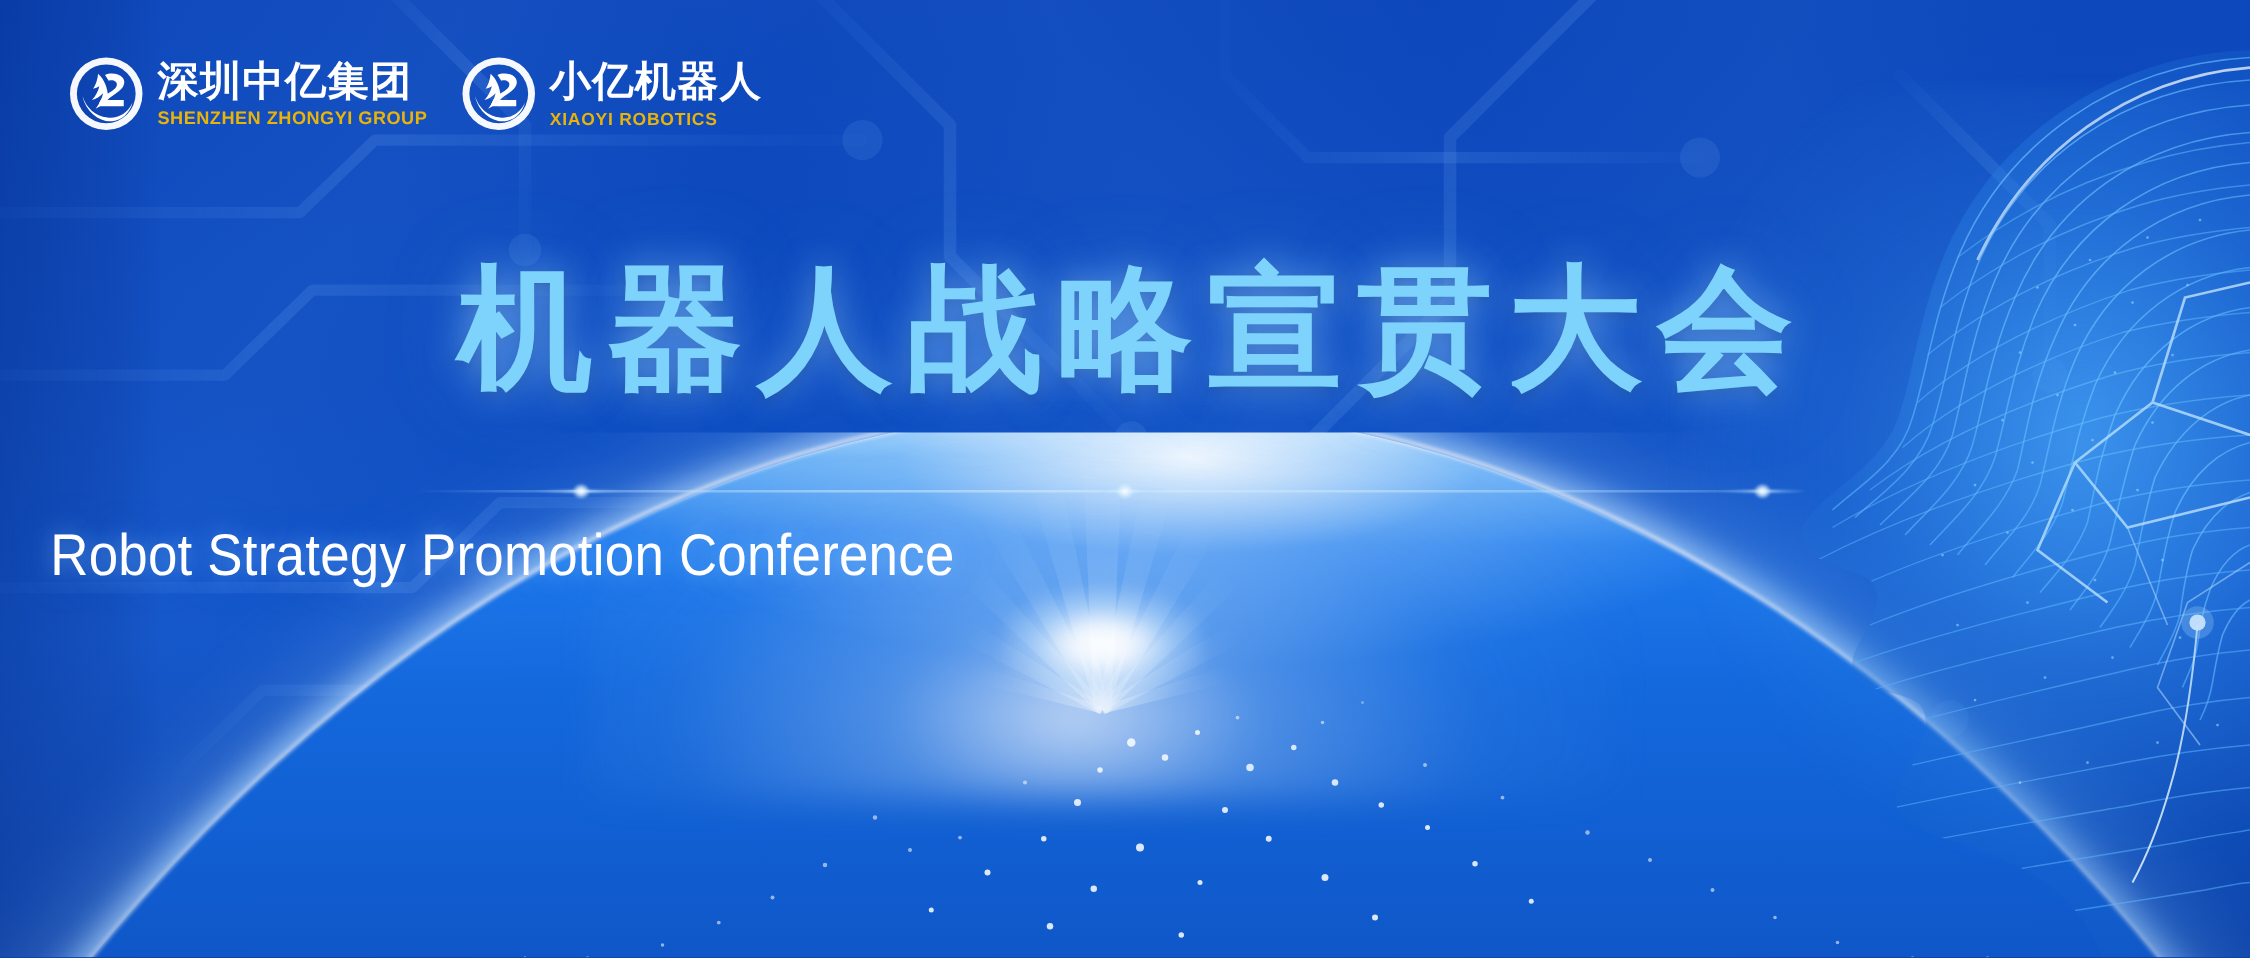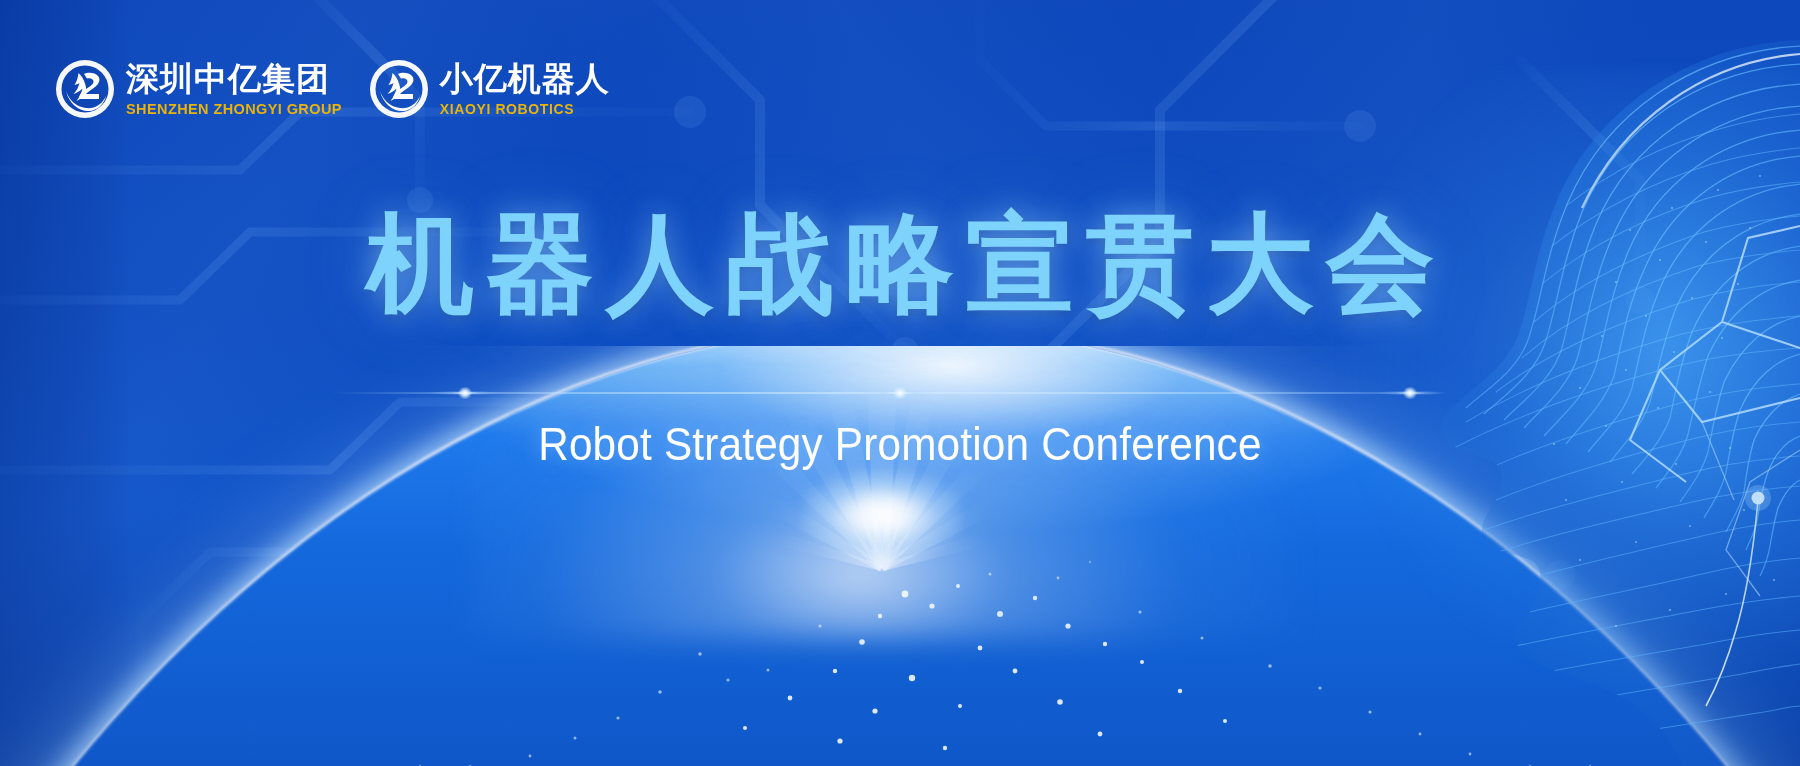--- a/index.html
+++ b/index.html
@@ -158,21 +158,20 @@
     left: 54px;
     top: 44px;
     display: flex;
     align-items: center;
     gap: 26px;
   }
   .logo {
     display: flex;
     align-items: center;
     gap: 10px;
-    margin-top: 14px;
   }
   .logo-mark {
     width: 62px;
     height: 62px;
     flex: 0 0 62px;
   }
   .logo-text {
     display: flex;
     flex-direction: column;
     align-items: flex-start;
@@ -259,21 +258,20 @@
       radial-gradient(ellipse 37px 2.2px at 50% 50%, rgba(235,248,255,0.95) 0%, rgba(170,215,255,0.35) 45%, rgba(140,200,255,0.00) 100%);
     filter: blur(0.7px);
   }
 
   
   .subtitle {
     position: absolute;
     left: 0;
     right: 0;
     top: 418px;
-    text-align: center;
     pointer-events: none;
   }
   .subtitle-en {
     display: inline-block;
     color: #ffffff;
     font-family: "Liberation Sans", "DejaVu Sans", sans-serif;
     font-size: 47px;
     font-weight: 400;
     letter-spacing: 0.2px;
     line-height: 1.1;

